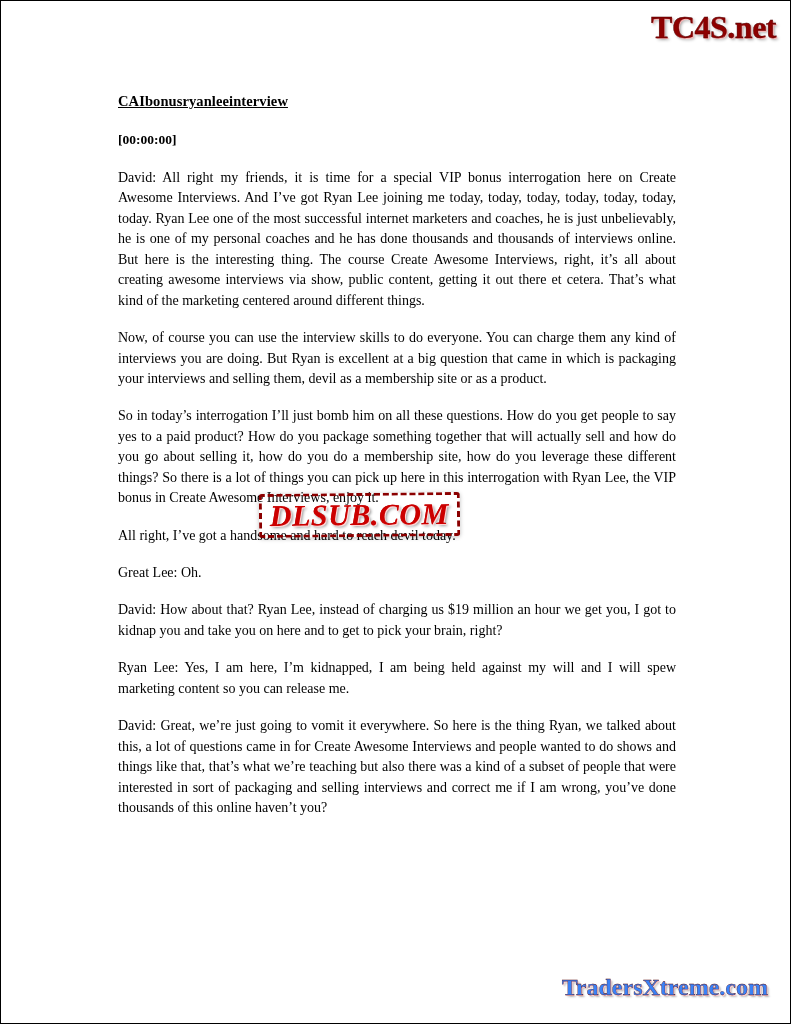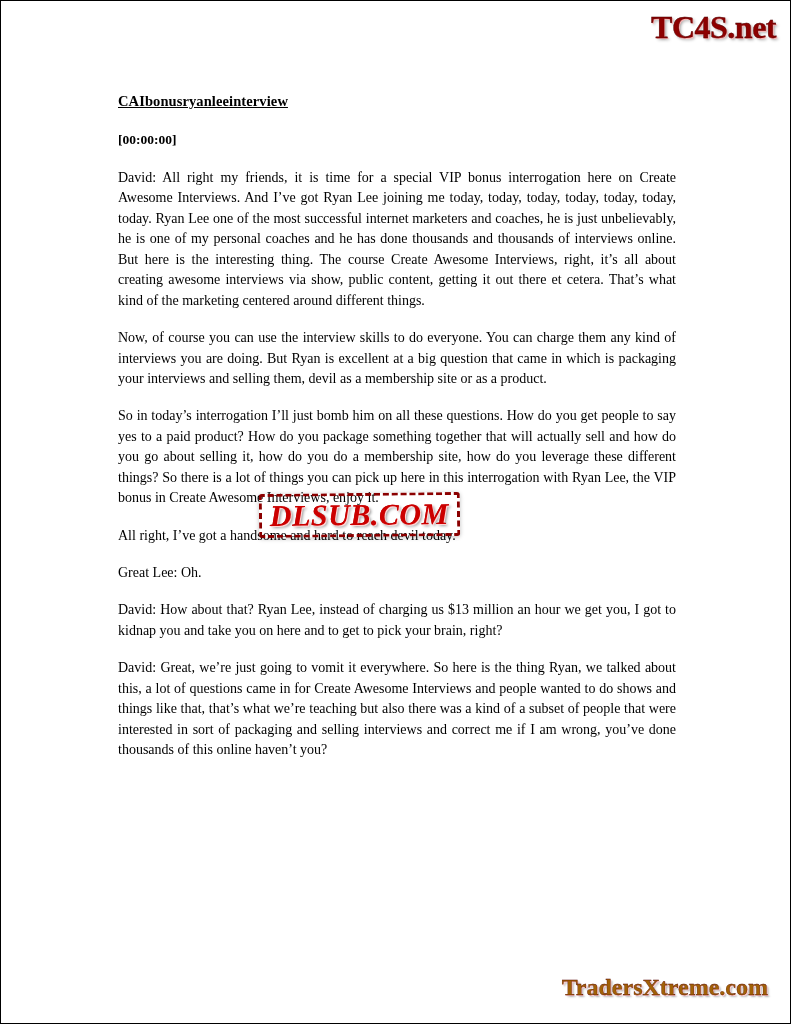--- a/index.html
+++ b/index.html
@@ -33,21 +33,21 @@
     text-shadow: 1px 1px 0 #ffb3b3, 2px 2px 3px rgba(0,0,0,0.35);
     -webkit-text-stroke: 0.4px #4a0000;
   }
   .watermark-bottom {
     position: absolute;
     bottom: 22px;
     right: 22px;
     font-family: "Liberation Serif", serif;
     font-weight: bold;
     font-size: 24px;
-    color: #a16207;
+    color: #3b82f6;
     text-shadow: 1px 1px 0 #ffcccc, 2px 2px 2px rgba(0,0,0,0.3);
     -webkit-text-stroke: 0.3px #550000;
   }
   .watermark-center {
     position: absolute;
     left: 258px;
     top: 492px;
     font-family: "Liberation Serif", serif;
     font-weight: bold;
     font-style: italic;
@@ -98,21 +98,22 @@
 
   <div class="content">
     <div class="doc-title">CAIbonusryanleeinterview</div>
     <div class="timestamp">[00:00:00]</div>
 
     <p class="para">David: All right my friends, it is time for a special VIP bonus interrogation here on Create Awesome Interviews. And I’ve got Ryan Lee joining me today, today, today, today, today, today, today. Ryan Lee one of the most successful internet marketers and coaches, he is just unbelievably, he is one of my personal coaches and he has done thousands and thousands of interviews online. But here is the interesting thing. The course Create Awesome Interviews, right, it’s all about creating awesome interviews via show, public content, getting it out there et cetera. That’s what kind of the marketing centered around different things.</p>
     <p class="para">Now, of course you can use the interview skills to do everyone. You can charge them any kind of interviews you are doing. But Ryan is excellent at a big question that came in which is packaging your interviews and selling them, devil as a membership site or as a product.</p>
     <p class="para">So in today’s interrogation I’ll just bomb him on all these questions. How do you get people to say yes to a paid product? How do you package something together that will actually sell and how do you go about selling it, how do you do a membership site, how do you leverage these different things? So there is a lot of things you can pick up here in this interrogation with Ryan Lee, the VIP bonus in Create Awesome Interviews, enjoy it.</p>
     <p class="para">All right, I’ve got a handsome and hard to reach devil today.</p>
     <p class="para">Great Lee: Oh.</p>
-    <p class="para">David: How about that? Ryan Lee, instead of charging us $13 million an hour we get you, I got to kidnap you and take you on here and to get to pick your brain, right?</p>
+    <p class="para">David: How about that? Ryan Lee, instead of charging us $19 million an hour we get you, I got to kidnap you and take you on here and to get to pick your brain, right?</p>
+    <p class="para">Ryan Lee: Yes, I am here, I’m kidnapped, I am being held against my will and I will spew marketing content so you can release me.</p>
     <p class="para">David: Great, we’re just going to vomit it everywhere. So here is the thing Ryan, we talked about this, a lot of questions came in for Create Awesome Interviews and people wanted to do shows and things like that, that’s what we’re teaching but also there was a kind of a subset of people that were interested in sort of packaging and selling interviews and correct me if I am wrong, you’ve done thousands of this online haven’t you?</p>
   </div>
 
   <div class="watermark-center">DLSUB.COM</div>
 
   <div class="watermark-bottom">TradersXtreme.com</div>
 
 </div>
 
 </body></html>

